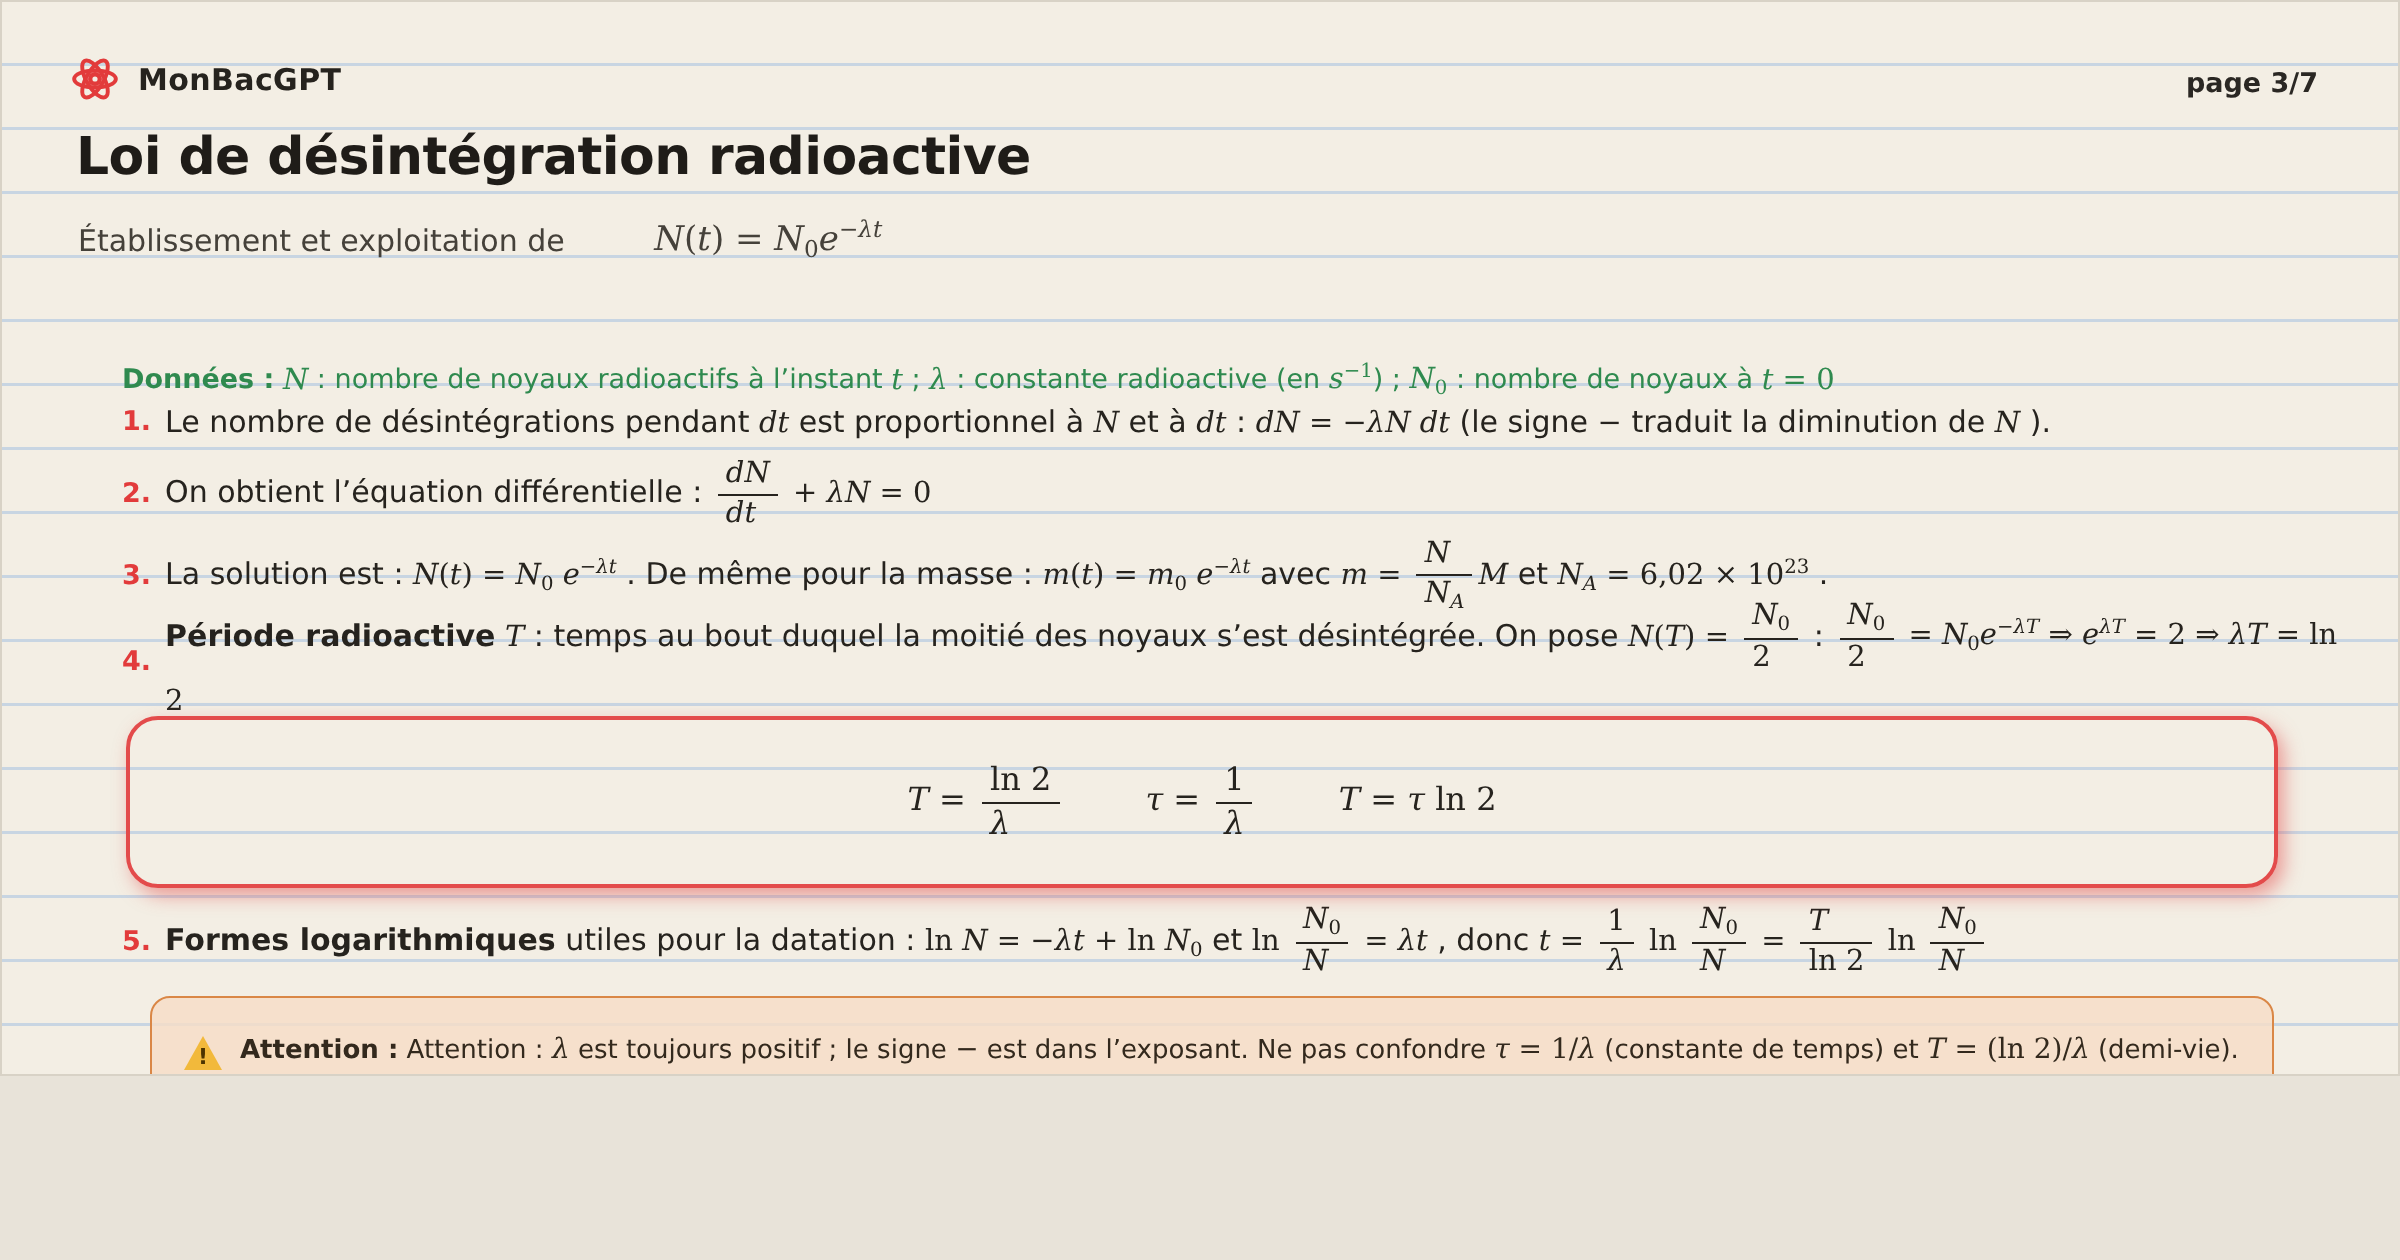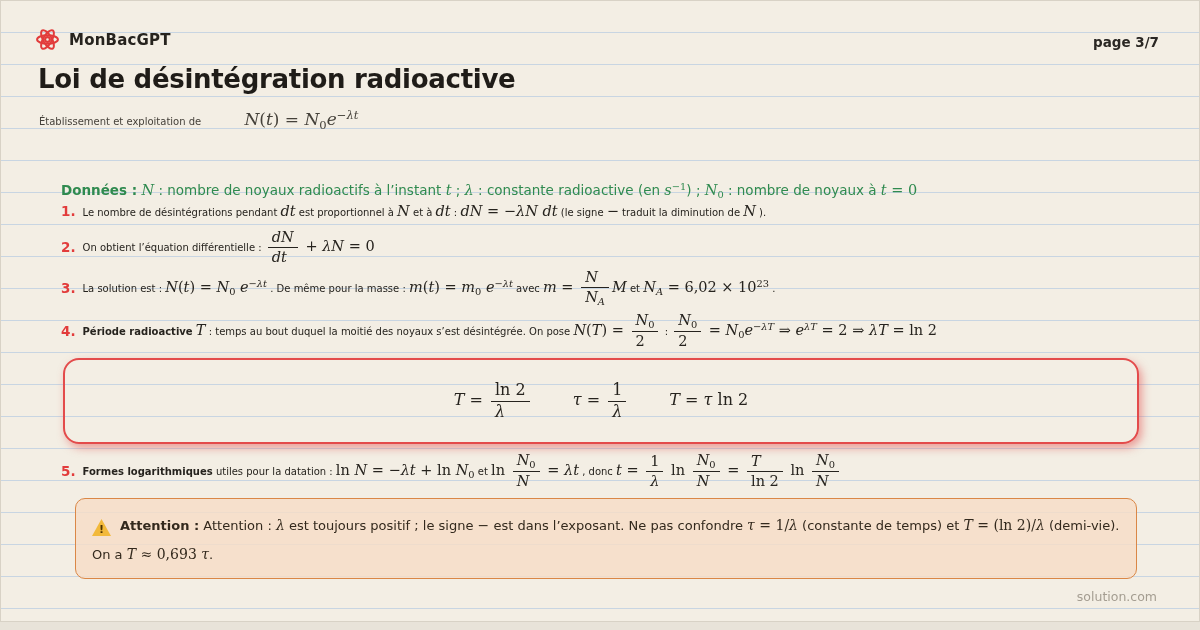--- a/index.html
+++ b/index.html
@@ -1,37 +1,37 @@
 <!DOCTYPE html>
 <html><head>
 <meta charset="utf-8">
 <style>
   html,body{margin:0;padding:0;background:#e8e3d9;}
   .page{
-    position:relative;width:1200px;height:622px;margin:0 auto;overflow:hidden;
+    position:relative;width:1200px;height:538px;margin:0 auto;overflow:hidden;
     box-sizing:border-box;border:1px solid #d8d2c6;
     background-color:#f3eee4;
     background-image:repeating-linear-gradient(to bottom,
       rgba(0,0,0,0) 0px, rgba(0,0,0,0) 30.5px,
       #c8d5e2 30.5px, #c8d5e2 32px);
     font-family:"DejaVu Sans", sans-serif;color:#26231e;
   }
   
   .brand{position:absolute;left:34px;top:26px;display:flex;align-items:center;gap:9px;}
   .brand-name{font-size:15px;font-weight:bold;letter-spacing:0.2px;}
   .badge{position:absolute;left:50%;top:28px;transform:translateX(-50%);
     border:2px solid #e23b3b;color:#e23b3b;font-weight:bold;font-size:11.5px;
     padding:4px 11px;border-radius:8px;letter-spacing:0.3px;white-space:nowrap;background:rgba(243,238,228,.6);}
   .pagenum{position:absolute;right:40px;top:33px;font-size:13.5px;font-weight:bold;color:#2a2723;}
   
   .title{position:absolute;left:37px;top:63px;margin:0;font-size:26px;font-weight:800;letter-spacing:-0.3px;color:#1f1c18;}
   .subtitle{position:absolute;left:38px;top:107px;margin:0;font-size:15.5px;color:#45413a;}
   .subtitle .math{font-size:17px;margin-left:40px;}
   
-  .hand{font-size:10px;}
+  .hand{font-size:15px;}
   .hb{font-weight:bold;}
   .math{font-family:"DejaVu Serif", serif;font-size:14.5px;}
   .mit{font-style:italic;}
   .mup{font-style:normal;}
   .msub{font-size:0.68em;vertical-align:-0.32em;}
   .msup{font-size:0.68em;vertical-align:0.55em;}
   .frac{display:inline-block;vertical-align:middle;line-height:1.15;margin:0 3px;}
   .fnum{display:block;border-bottom:1.2px solid currentColor;padding:0 4px 1px;}
   .fden{display:block;padding:1px 4px 0;}
   .gap{display:inline-block;width:40px;}

